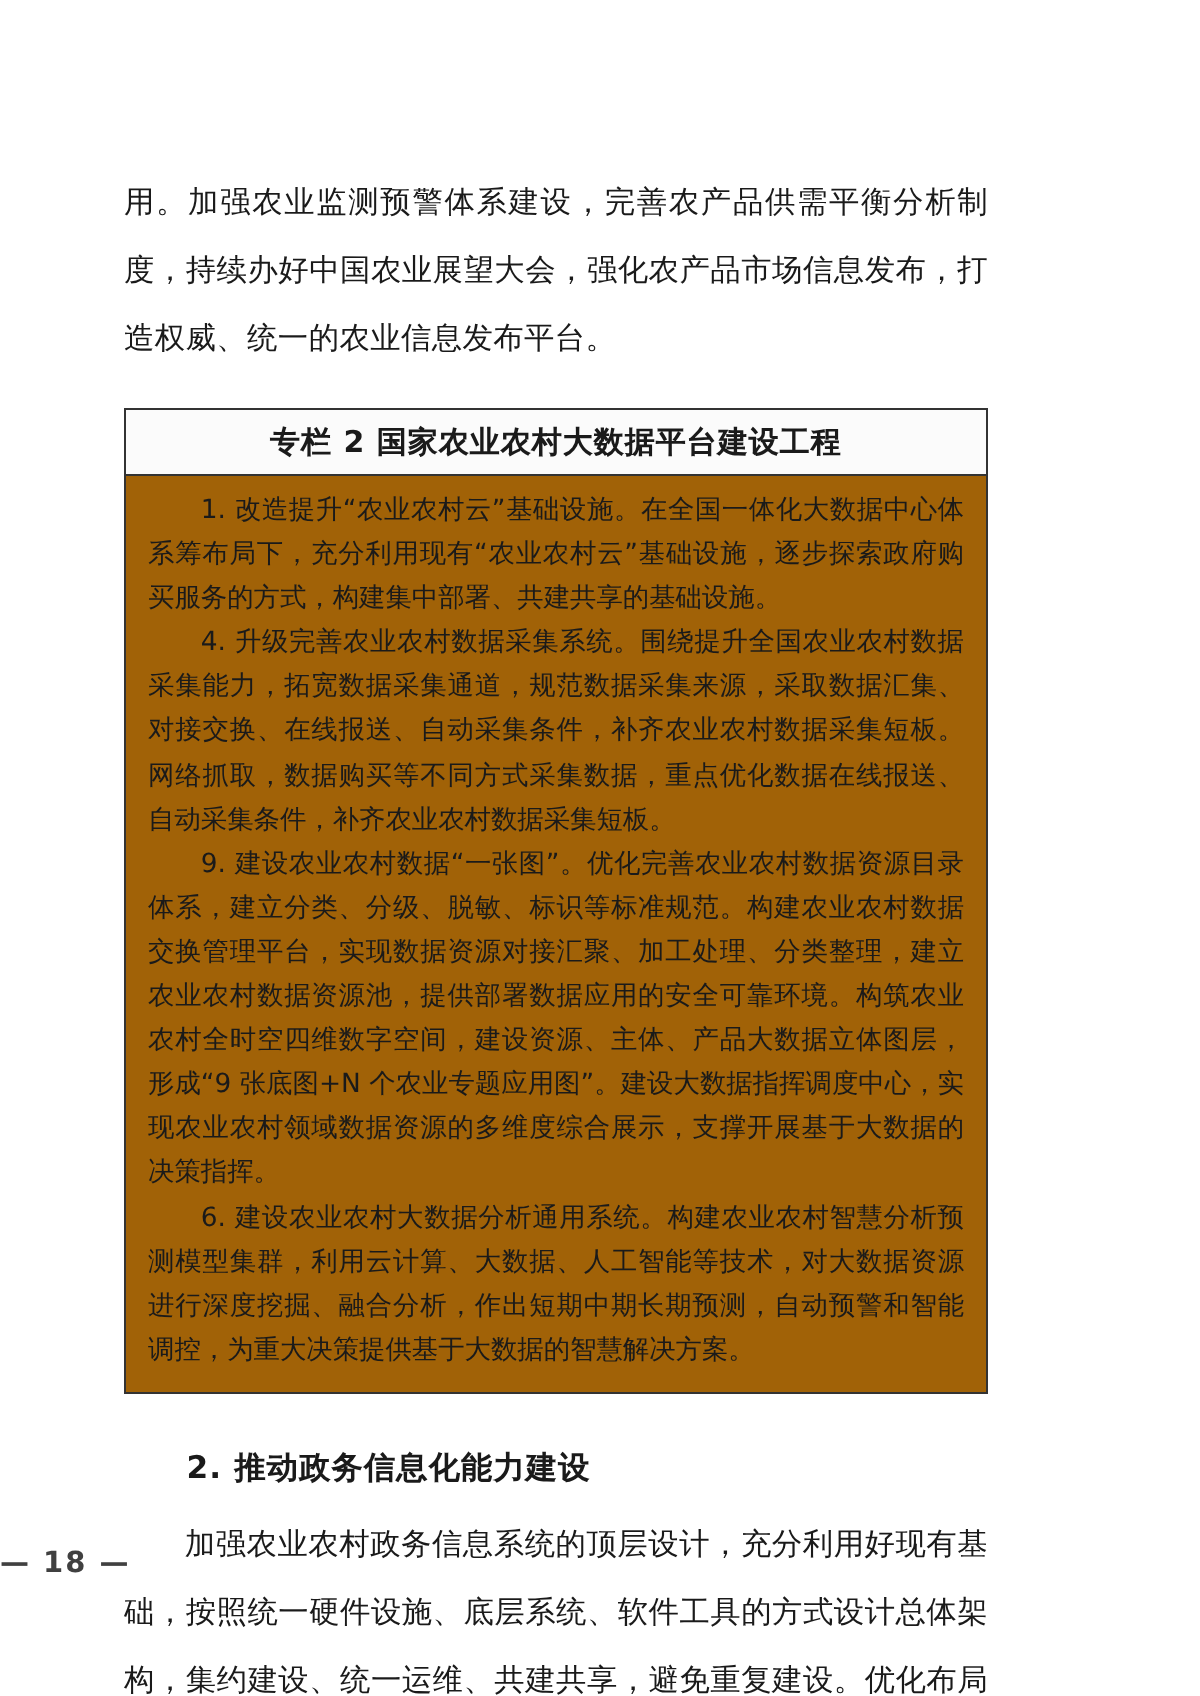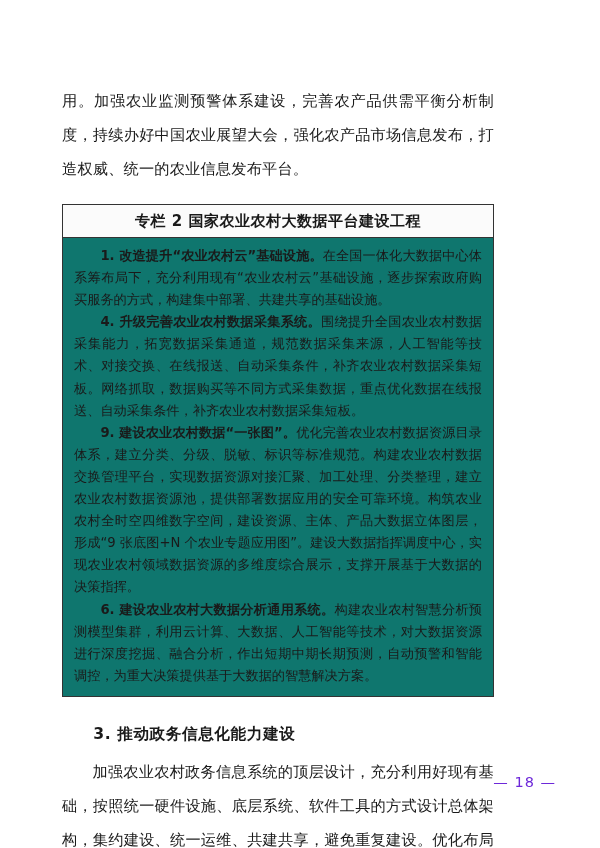--- a/index.html
+++ b/index.html
@@ -30,21 +30,21 @@
     letter-spacing: 0.2px;
     margin: 0;
   }
   .para.indent {
     text-indent: 2em;
   }
   .box {
     margin-top: 18px;
     margin-bottom: 16px;
     border: 1px solid #333;
-    background: #0f766e;
+    background: #a16207;
     padding: 0;
   }
   .box-title {
     text-align: center;
     font-weight: bold;
     font-size: 15px;
     letter-spacing: 0.5px;
     padding: 7px 4px 6px 4px;
     border-bottom: 1px solid #333;
     background: #fbfbfb;
@@ -54,64 +54,65 @@
   }
   .box-item {
     font-size: 13.2px;
     line-height: 22.1px;
     text-align: justify;
     text-justify: inter-ideograph;
     text-indent: 2em;
     margin: 0;
   }
   .box-item b {
-    font-weight: bold;
+    font-weight: normal;
   }
   .section-head {
     font-size: 15.6px;
     font-weight: bold;
     line-height: 34px;
     text-indent: 2em;
     margin: 20px 0 4px 0;
     letter-spacing: 0.6px;
   }
   .footer {
     position: absolute;
     left: 0;
     right: 0;
     bottom: 58px;
-    text-align: right;
+    text-align: left;
     font-size: 14.5px;
     letter-spacing: 1px;
-    color: #6d28d9;
+    color: #404040;
+    font-weight: bold;
   }
 </style>
 </head>
 <body>
 
 <div class="page">
 
   <p class="para">用。加强农业监测预警体系建设，完善农产品供需平衡分析制度，持续办好中国农业展望大会，强化农产品市场信息发布，打造权威、统一的农业信息发布平台。</p>
 
   <div class="box">
     <div class="box-title">专栏 2 国家农业农村大数据平台建设工程</div>
     <div class="box-body">
       <p class="box-item">
         <b>1. 改造提升“农业农村云”基础设施。</b><span>在全国一体化大数据中心体系筹布局下，充分利用现有“农业农村云”基础设施，逐步探索政府购买服务的方式，构建集中部署、共建共享的基础设施。</span>
       </p>
       <p class="box-item">
-        <b>4. 升级完善农业农村数据采集系统。</b><span>围绕提升全国农业农村数据采集能力，拓宽数据采集通道，规范数据采集来源，人工智能等技术、对接交换、在线报送、自动采集条件，补齐农业农村数据采集短板。网络抓取，数据购买等不同方式采集数据，重点优化数据在线报送、自动采集条件，补齐农业农村数据采集短板。</span>
+        <b>4. 升级完善农业农村数据采集系统。</b><span>围绕提升全国农业农村数据采集能力，拓宽数据采集通道，规范数据采集来源，采取数据汇集、对接交换、在线报送、自动采集条件，补齐农业农村数据采集短板。网络抓取，数据购买等不同方式采集数据，重点优化数据在线报送、自动采集条件，补齐农业农村数据采集短板。</span>
       </p>
       <p class="box-item">
         <b>9. 建设农业农村数据“一张图”。</b><span>优化完善农业农村数据资源目录体系，建立分类、分级、脱敏、标识等标准规范。构建农业农村数据交换管理平台，实现数据资源对接汇聚、加工处理、分类整理，建立农业农村数据资源池，提供部署数据应用的安全可靠环境。构筑农业农村全时空四维数字空间，建设资源、主体、产品大数据立体图层，形成“9 张底图+N 个农业专题应用图”。建设大数据指挥调度中心，实现农业农村领域数据资源的多维度综合展示，支撑开展基于大数据的决策指挥。</span>
       </p>
       <p class="box-item">
         <b>6. 建设农业农村大数据分析通用系统。</b><span>构建农业农村智慧分析预测模型集群，利用云计算、大数据、人工智能等技术，对大数据资源进行深度挖掘、融合分析，作出短期中期长期预测，自动预警和智能调控，为重大决策提供基于大数据的智慧解决方案。</span>
       </p>
     </div>
   </div>
 
-  <div class="section-head">3. 推动政务信息化能力建设</div>
+  <div class="section-head">2. 推动政务信息化能力建设</div>
 
   <p class="para indent">加强农业农村政务信息系统的顶层设计，充分利用好现有基础，按照统一硬件设施、底层系统、软件工具的方式设计总体架构，集约建设、统一运维、共建共享，避免重复建设。优化布局政务信息系统，建立动态清单管理制度，提高信息系统建设、运行和管理效能。加强农业农村一体化政务服务平台建设，优化网上服务流程，推动农业农村政务服务事项全程电子化办理。加快推进移动办公政务信息系统建设，提升公文办理、行政管理、应急处置等效</p>
 
   <div class="footer">— 18 —</div>
 </div>
 
 </body></html>

